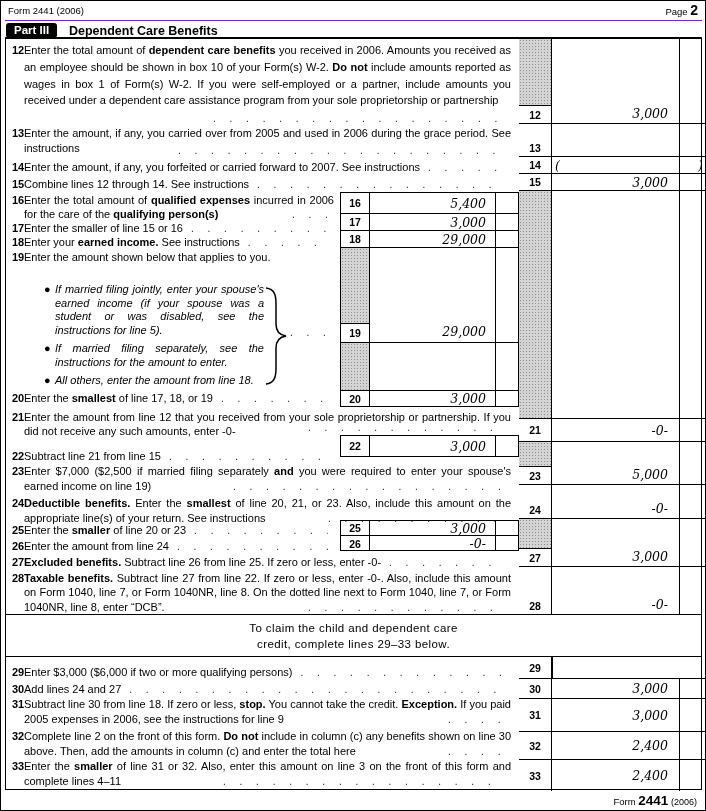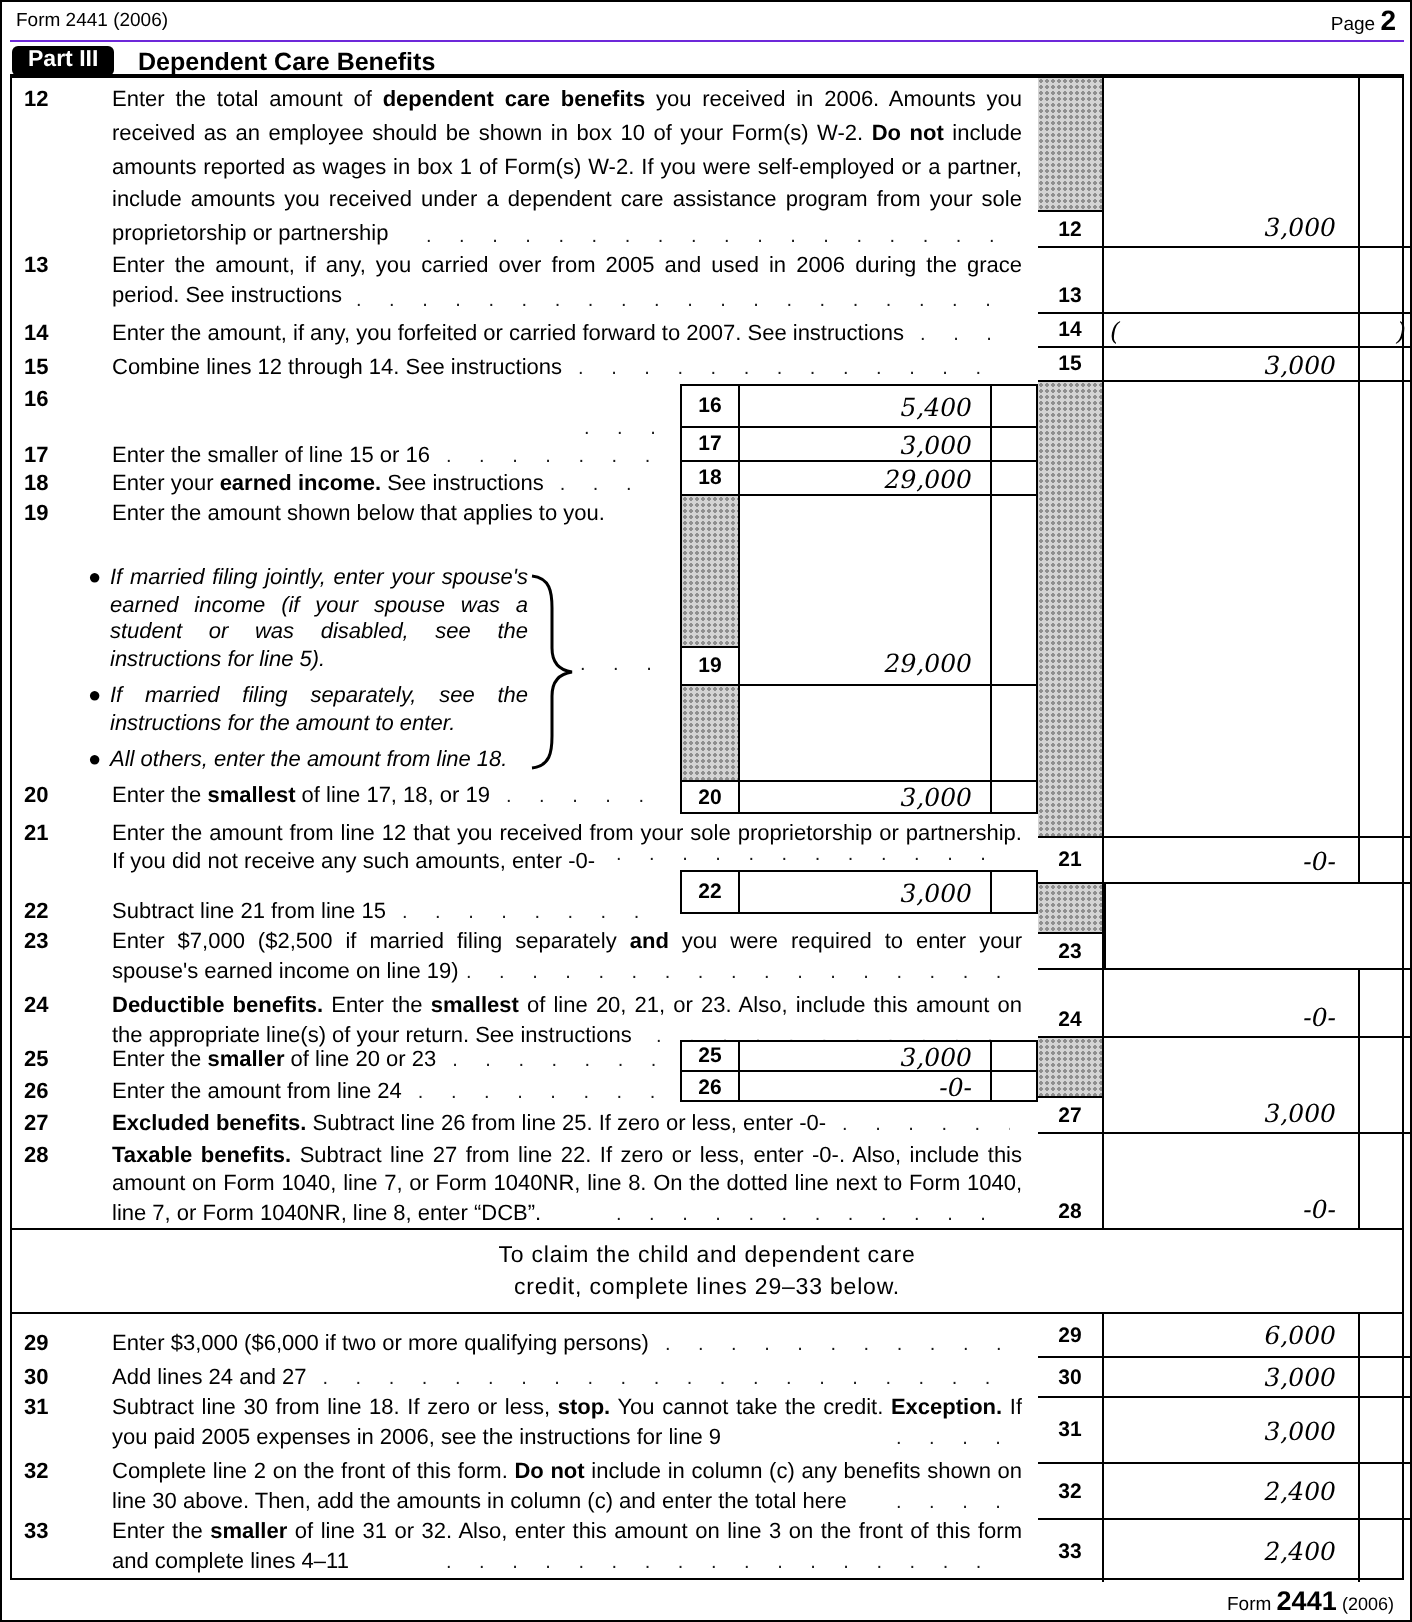--- a/index.html
+++ b/index.html
@@ -13,21 +13,21 @@
   .partlabel{position:absolute;left:1px;top:2px;background:#000;color:#fff;font-weight:bold;
              font-size:11.5px;padding:1px 8px 2px 8px;border-radius:3px;}
   .parttitle{position:absolute;left:64px;top:3px;font-weight:bold;font-size:12.5px;}
   .frame{position:absolute;left:4px;top:36px;width:697px;height:753px;border:1px solid #000;
          border-top-width:2px;box-sizing:border-box;}
   .inner{position:absolute;left:0;top:0;width:695px;height:750px;}
 
   
   .item{position:absolute;left:0;overflow:hidden;line-height:14px;}
   .lno{position:absolute;left:6px;top:0;width:26px;font-weight:bold;}
-  .txt{margin-left:50px;}
+  .txt{margin-left:18px;}
   .just{text-align:justify;}
   .flexline{display:flex;align-items:center;}
   .flexline .rich{white-space:nowrap;}
   .dots,.mdots{color:#1a1a1a;font-size:10px;letter-spacing:5px;word-spacing:1px;
                white-space:nowrap;overflow:hidden;}
   .flexline .dots{flex:1;margin-left:8px;margin-right:6px;height:13px;}
   .mdots{position:absolute;height:13px;}
   .b{font-weight:bold;}
 
   
@@ -121,20 +121,21 @@
     <div class="item" style="top:138px;width:505px;height:15px;">
       <span class="lno">15</span>
       <div class="txt flexline">
             <span class="rich"><span>Combine lines 12 through 14. See instructions</span></span>
             <span class="dots"> . . . . . . . . . . . . . . . . . . . . . . . . . . . . . . . . . . . . . . . .</span>
           </div>
     </div>
 
     <div class="item just" style="top:155px;width:328px;height:28px;line-height:13.5px;">
       <span class="lno">16</span>
+      <div class="txt"><span>Enter the total amount of </span><span class="b">qualified expenses</span><span> incurred in 2006 for the care of the </span><span class="b">qualifying person(s)</span></div>
       <span class="mdots" style="right:6px;bottom:1px;width:36px;"> . . . . . .</span>
     </div>
 
     <div class="item" style="top:182px;width:328px;height:15px;">
       <span class="lno">17</span>
       <div class="txt flexline">
             <span class="rich"><span>Enter the smaller of line 15 or 16</span></span>
             <span class="dots"> . . . . . . . . . . . . . . . . . . . .</span>
           </div>
     </div>
@@ -394,20 +395,21 @@
             <span class="nb">21</span>
           </div>
       <div class="ra center val">-0-</div>
       <div class="rc"></div>
     </div>
     <div class="rs" style="top:403px;height:43px;">
       <div class="rn">
             <span class="gray"></span>
             <span class="nb topline">23</span>
           </div>
+      <div class="ra bottom val">5,000</div>
       <div class="rc"></div>
     </div>
     <div class="rs" style="top:446px;height:34px;">
       <div class="rn bottom">
             <span class="nb">24</span>
           </div>
       <div class="ra bottom val">-0-</div>
       <div class="rc"></div>
     </div>
     <div class="rs" style="top:480px;height:48px;">
@@ -422,21 +424,20 @@
       <div class="rn bottom">
             <span class="nb">28</span>
           </div>
       <div class="ra bottom val">-0-</div>
       <div class="rc"></div>
     </div>
     <div class="rs" style="top:618px;height:22px;">
       <div class="rn center">
             <span class="nb">29</span>
           </div>
-      <div class="ra center val">6,000</div>
       <div class="rc"></div>
     </div>
     <div class="rs" style="top:640px;height:20px;">
       <div class="rn center">
             <span class="nb">30</span>
           </div>
       <div class="ra center val">3,000</div>
       <div class="rc"></div>
     </div>
     <div class="rs" style="top:660px;height:33px;">

